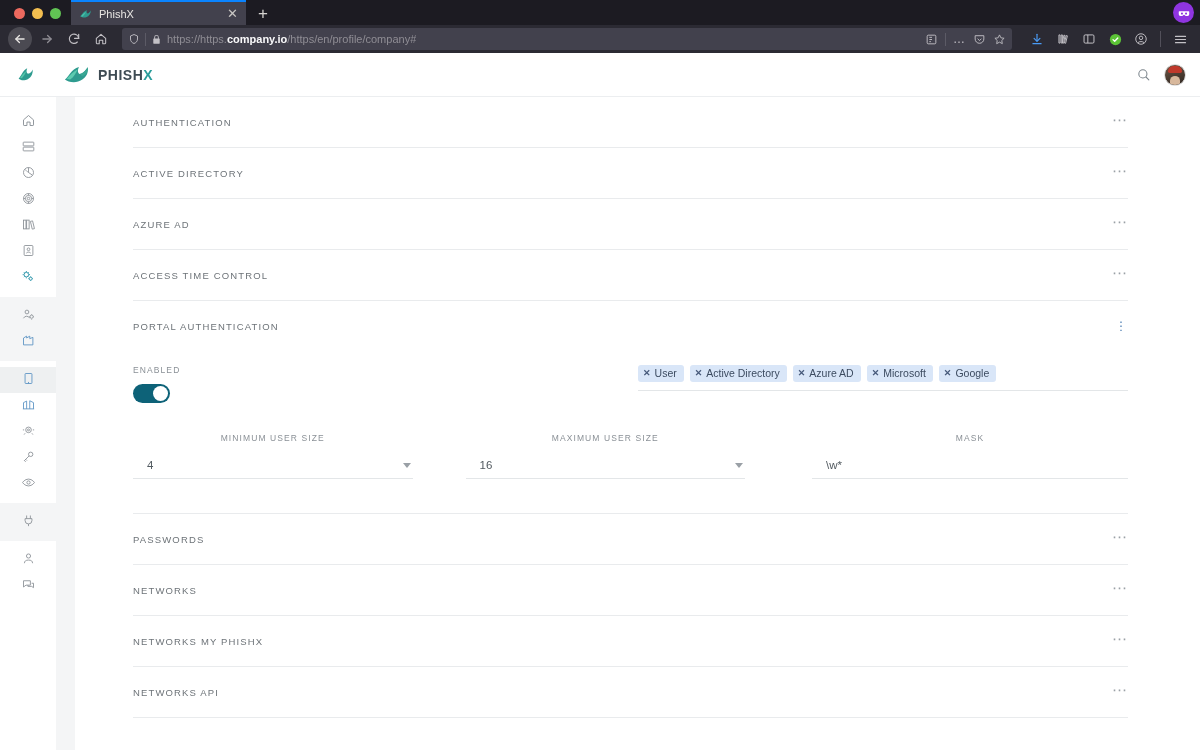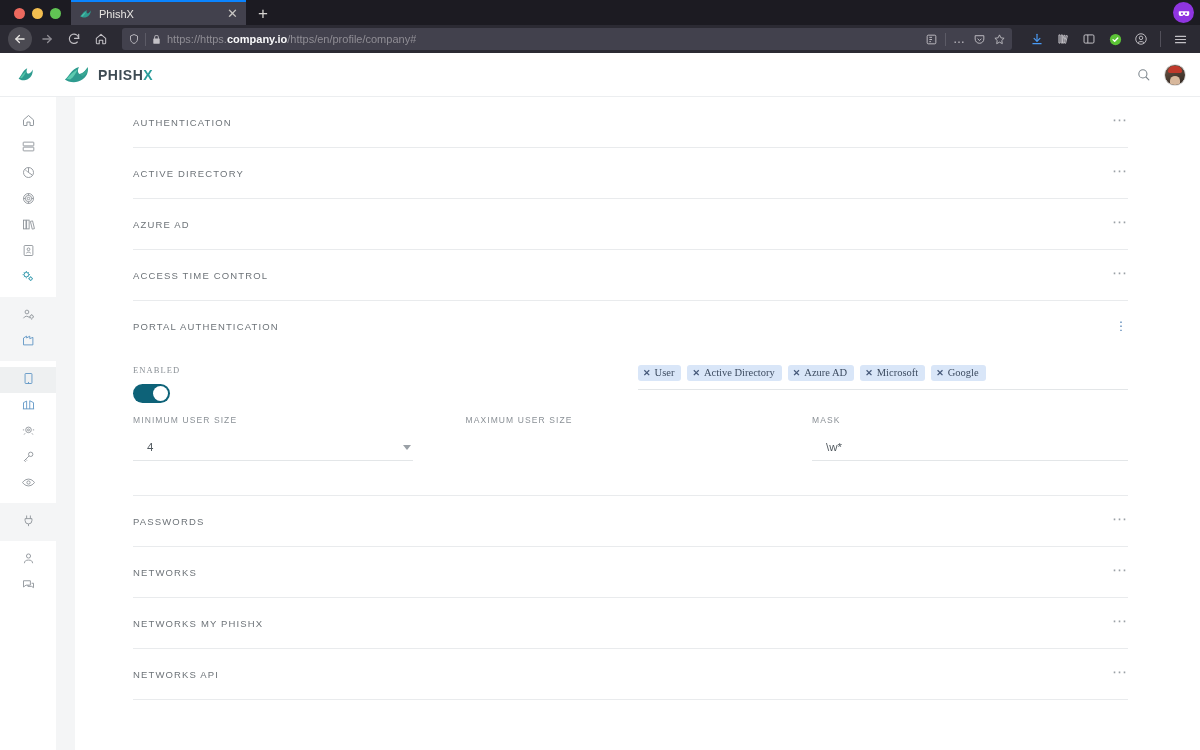--- a/index.html
+++ b/index.html
@@ -100,21 +100,21 @@
   .kebab-h { color: #9aa0a6; font-size: 15px; letter-spacing: 1px; line-height: 0; padding-bottom: 5px; cursor: pointer; }
   .kebab-v { color: #4f7fb3; font-size: 12px; line-height: 1.0; cursor: pointer; text-align:center; width:14px; }
 
   .sec-body { padding: 14px 0 34px 0; }
 
   .field-label {
     font-size: 8.5px; letter-spacing: 1.1px; color: #8a9096; text-transform: uppercase;
     margin-bottom: 9px;
   }
 
-  .row { display: flex; font-family: Liberation Serif, serif; }
+  .row { display: flex; }
   .col-enabled { width: 505px; flex: none; }
   .col-provider { flex: 1; }
 
   
   .toggle {
     width: 37px; height: 19px; border-radius: 11px; background: #0d6278;
     display: flex; align-items: center; justify-content: flex-end; padding: 2px; cursor: pointer;
   }
   .toggle .knob { width: 15px; height: 15px; border-radius: 50%; background: #ffffff; }
 
@@ -122,21 +122,21 @@
   .chips { display: flex; gap: 6px; flex-wrap: wrap; align-items: center; min-height: 20px;
            border-bottom: 1px solid #e3e6e8; padding-bottom: 8px; }
   .chip {
     background: #d9e6f8; color: #3c4b60; border-radius: 3px;
     font-size: 10.5px; padding: 2px 7px 3px 5px; display: flex; align-items: center; gap: 4px;
     cursor: pointer; white-space: nowrap;
   }
   .chip .x { font-size: 9px; color: #46597a; font-weight: 700; cursor: pointer; }
 
   
-  .fields-row { display: flex; gap: 53px; margin-top: 12px; }
+  .fields-row { display: flex; gap: 53px; margin-top: 30px; text-align: center; }
   .field { flex: 1; }
   .field.mask { flex: 0 0 330px; padding-left: 14px; }
   .field-ctl {
     border-bottom: 1px solid #e3e6e8; height: 27px; display: flex; align-items: center;
     justify-content: space-between; cursor: pointer;
   }
   .field-val { font-size: 11.5px; color: #525a60; padding-left: 14px; }
   .caret { width: 0; height: 0; border-left: 4px solid transparent; border-right: 4px solid transparent;
            border-top: 5px solid #9aa0a6; margin-right: 2px; }
 </style>
@@ -519,20 +519,24 @@
             <div class="field">
               <div class="field-label">Minimum User Size</div>
               <div class="field-ctl">
                 <span class="field-val">4</span>
                 <span class="caret"></span>
               </div>
             </div>
 
             <div class="field">
               <div class="field-label">Maximum User Size</div>
+              <div class="field-ctl">
+                <span class="field-val">16</span>
+                <span class="caret"></span>
+              </div>
             </div>
 
             <div class="field mask">
               <div class="field-label">Mask</div>
               <div class="field-ctl">
                 <span class="field-val">\w*</span>
               </div>
             </div>
           </div>
         </div>

